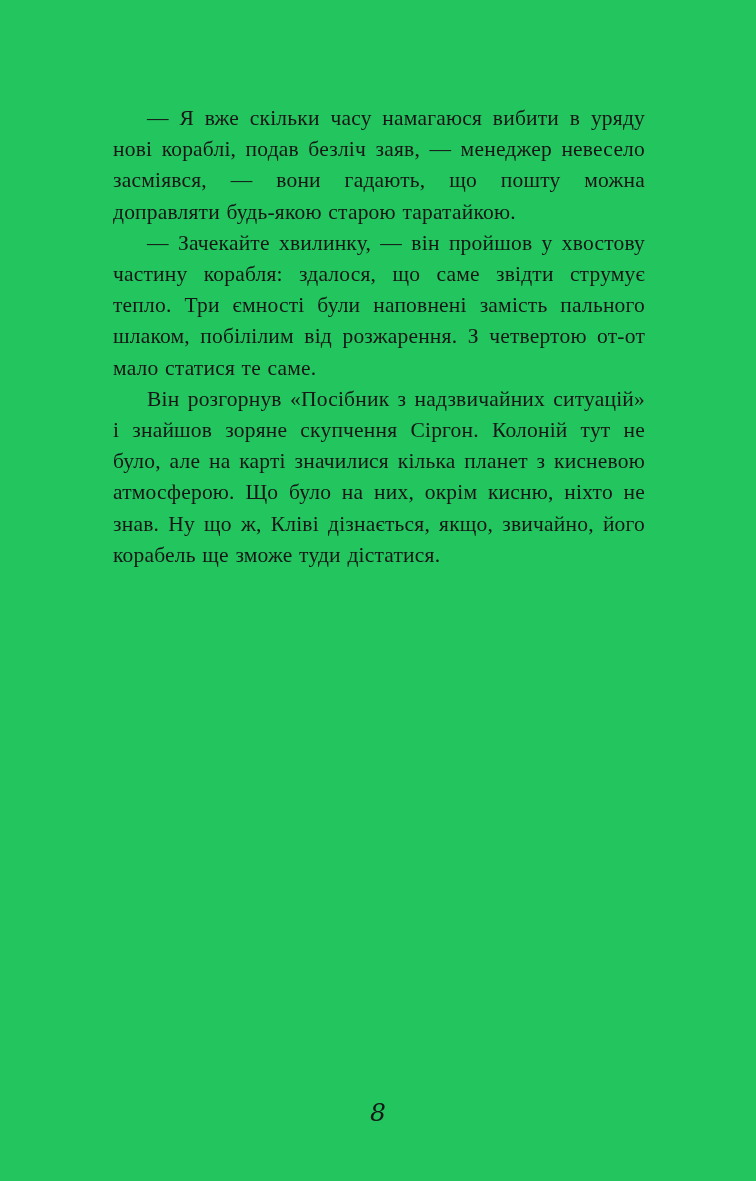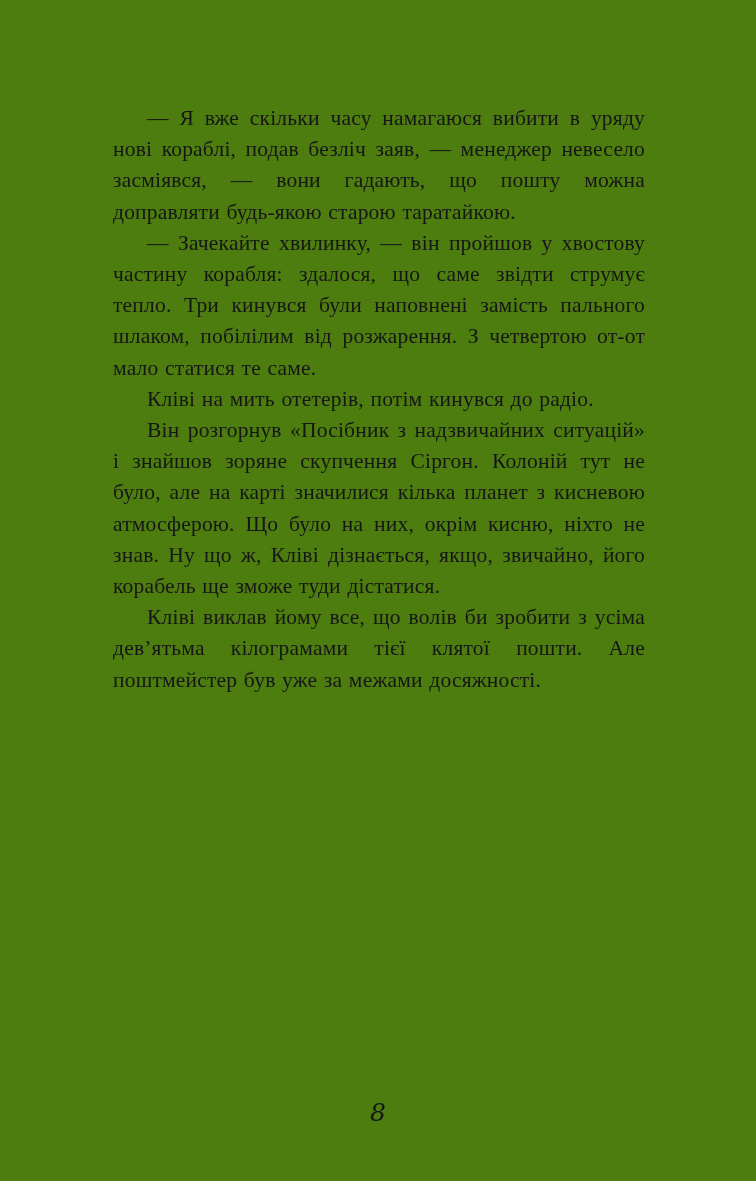--- a/index.html
+++ b/index.html
@@ -4,21 +4,21 @@
 <style>
   html, body {
     margin: 0;
     padding: 0;
     background: #ffffff;
   }
   .book-page {
     position: relative;
     width: 756px;
     height: 1181px;
-    background: #4d7c0f;
+    background: #22c55e;
     box-sizing: border-box;
     font-family: "Liberation Serif", "DejaVu Serif", serif;
     color: #161616;
     overflow: hidden;
   }
   .text-block {
     position: absolute;
     top: 103px;
     left: 113px;
     width: 532px;
@@ -43,19 +43,17 @@
     font-size: 25px;
     color: #161616;
   }
 </style>
 </head>
 <body>
 
 <div class="book-page">
   <div class="text-block">
     <p>— Я вже скільки часу намагаюся вибити в уряду нові кораблі, подав безліч заяв, — менеджер невесело засміявся, — вони гадають, що пошту можна доправляти будь-якою старою таратайкою.</p>
-    <p>— Зачекайте хвилинку, — він пройшов у хвостову частину корабля: здалося, що саме звідти струмує тепло. Три кинувся були наповнені замість пального шлаком, побілілим від розжарення. З четвертою от-от мало статися те саме.</p>
-    <p>Кліві на мить отетерів, потім кинувся до радіо.</p>
+    <p>— Зачекайте хвилинку, — він пройшов у хвостову частину корабля: здалося, що саме звідти струмує тепло. Три ємності були наповнені замість пального шлаком, побілілим від розжарення. З четвертою от-от мало статися те саме.</p>
     <p>Він розгорнув «Посібник з надзвичайних ситуацій» і знайшов зоряне скупчення Сіргон. Колоній тут не було, але на карті значилися кілька планет з кисневою атмосферою. Що було на них, окрім кисню, ніхто не знав. Ну що ж, Кліві дізнається, якщо, звичайно, його корабель ще зможе туди дістатися.</p>
-    <p>Кліві виклав йому все, що волів би зробити з усіма дев’ятьма кілограмами тієї клятої пошти. Але поштмейстер був уже за межами досяжності.</p>
   </div>
   <div class="page-number">8</div>
 </div>
 
 </body></html>

